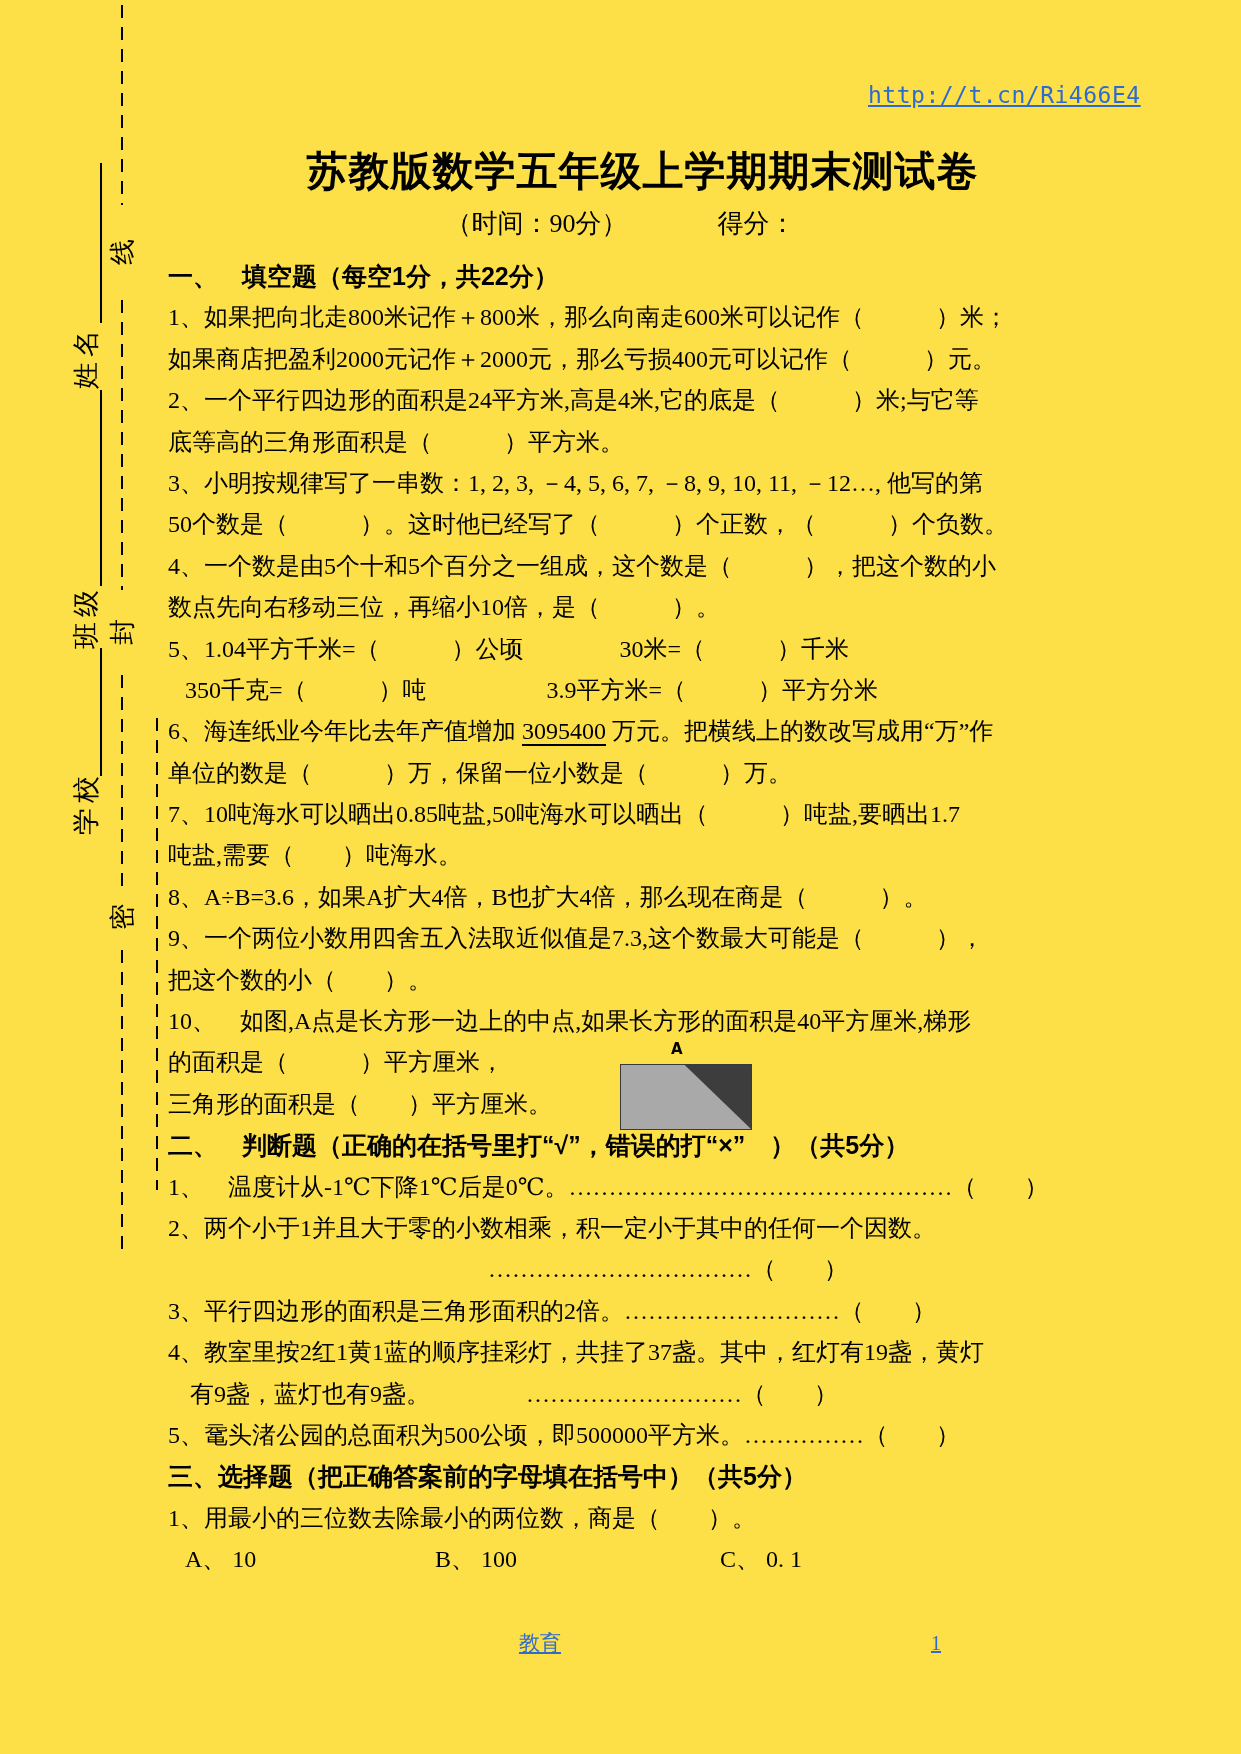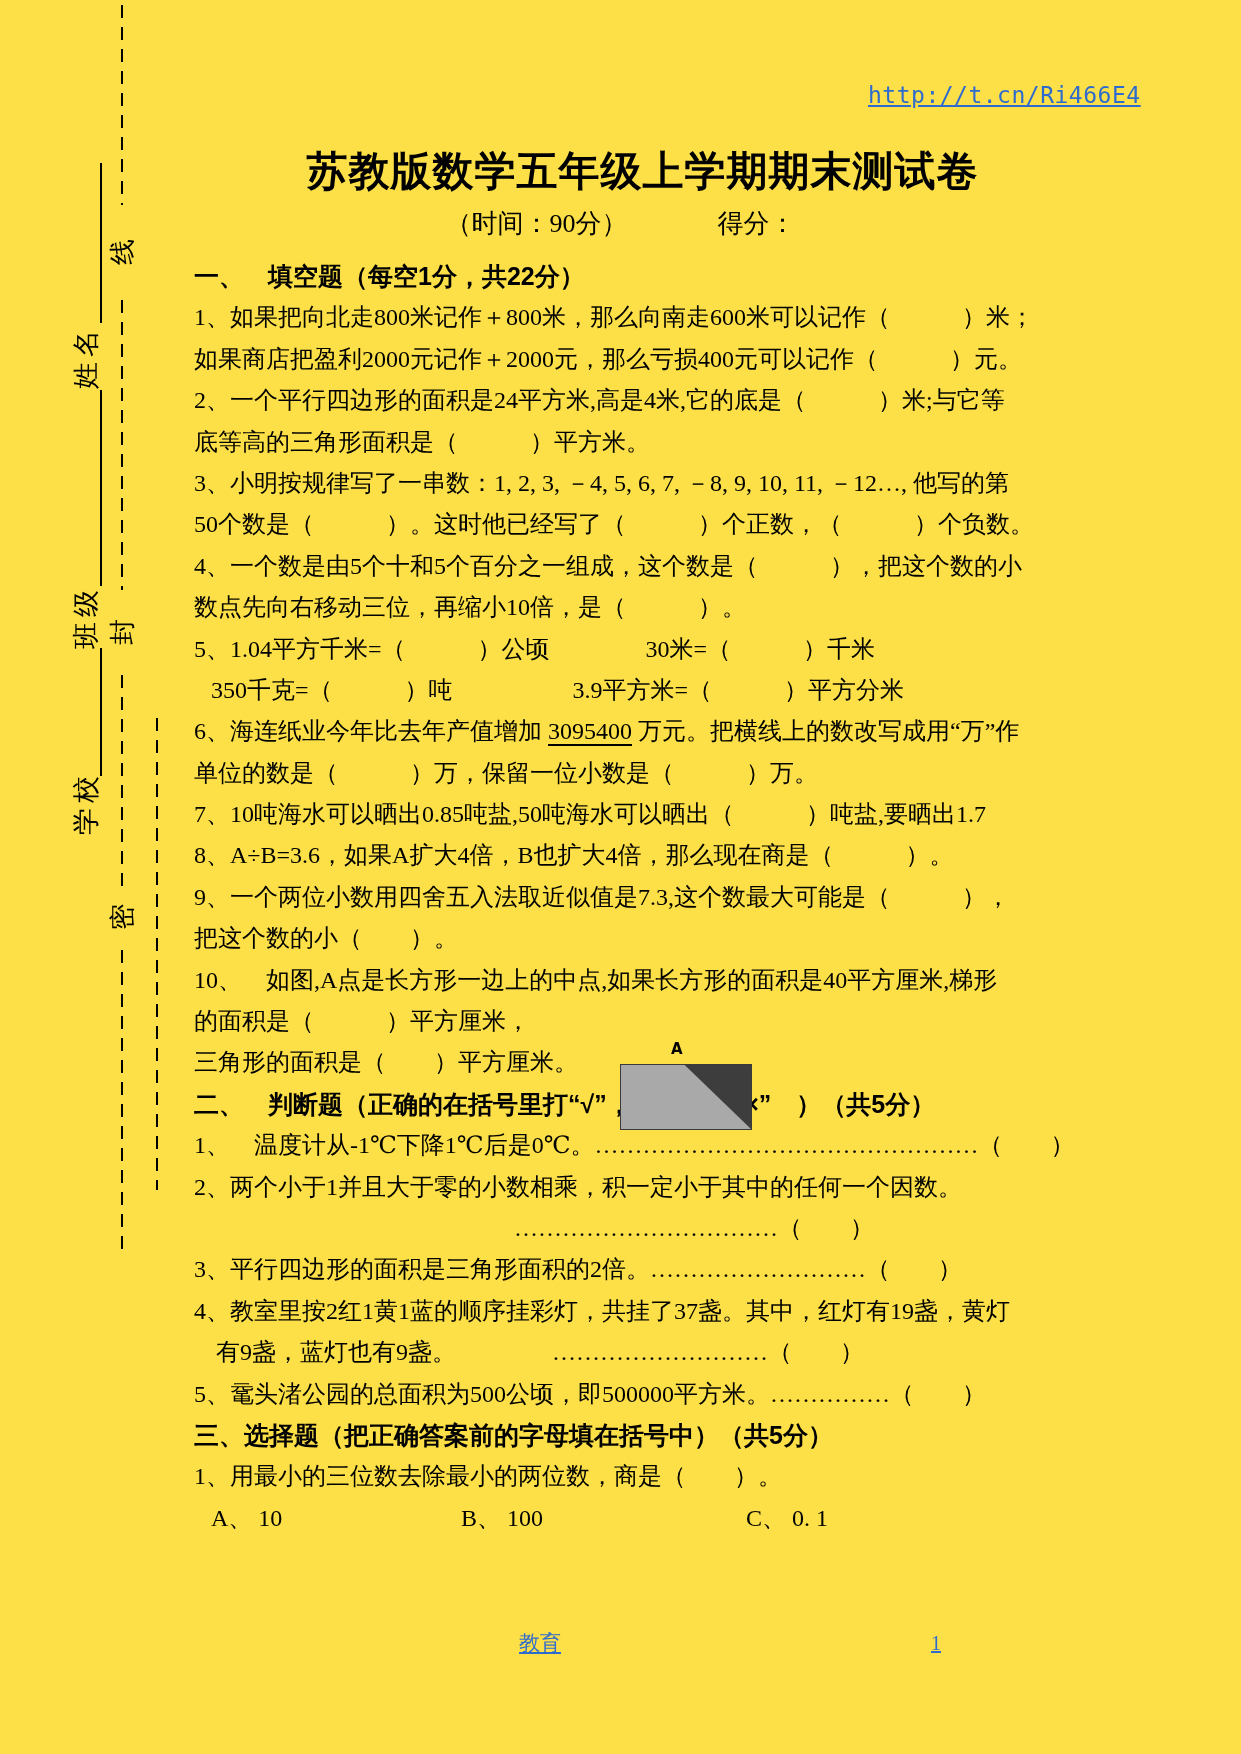--- a/index.html
+++ b/index.html
@@ -22,21 +22,20 @@
   }
   .subtitle {
     position:absolute; top:206px; left:0; width:1241px; text-align:center;
     font-size:26px;
   }
   .subtitle .gap { display:inline-block; width:90px; }
   
   .content {
     position:absolute; left:168px; top:256px; width:990px;
     font-size:24px;
-    margin-left:26px;
   }
   .row { height:41.4px; line-height:41.4px; white-space:nowrap; }
   .row.heading { font-weight:bold; font-family:"Liberation Sans","DejaVu Sans",sans-serif; font-size:25px; }
   .htab { margin-left:24px; }
   .ind-sm { margin-left:17px; }
   .ind-item4 { margin-left:22px; }
   .ind-dots { margin-left:320px; }
   .u { text-decoration:underline; text-underline-offset:5px; }
   .opt { display:inline-block; }
   .opt-a { margin-left:17px; width:250px; }
@@ -117,20 +116,21 @@
     <div class="row">50个数是（　　　）。这时他已经写了（　　　）个正数，（　　　）个负数。</div>
     <div class="row">4、一个数是由5个十和5个百分之一组成，这个数是（　　　），把这个数的小</div>
     <div class="row">数点先向右移动三位，再缩小10倍，是（　　　）。</div>
     <div class="row">5、1.04平方千米=（　　　）公顷　　　　30米=（　　　）千米</div>
     <div class="row ind-sm">350千克=（　　　）吨　　　　　3.9平方米=（　　　）平方分米</div>
 
     <div class="row"><span>6、海连纸业今年比去年产值增加 </span><span class="u">3095400</span><span> 万元。把横线上的数改写成用“万”作</span></div>
     <div class="row">单位的数是（　　　）万，保留一位小数是（　　　）万。</div>
 
     <div class="row">7、10吨海水可以晒出0.85吨盐,50吨海水可以晒出（　　　）吨盐,要晒出1.7</div>
+    <div class="row">吨盐,需要（　　）吨海水。</div>
     <div class="row">8、A÷B=3.6，如果A扩大4倍，B也扩大4倍，那么现在商是（　　　）。</div>
     <div class="row">9、一个两位小数用四舍五入法取近似值是7.3,这个数最大可能是（　　　），</div>
     <div class="row">把这个数的小（　　）。</div>
     <div class="row">10、　如图,A点是长方形一边上的中点,如果长方形的面积是40平方厘米,梯形</div>
     <div class="row">的面积是（　　　）平方厘米，</div>
     <div class="row">三角形的面积是（　　）平方厘米。</div>
 
     <div class="row heading"><span>二、</span><span class="htab">判断题（正确的在括号里打“√”，错误的打“×”　）（共5分）</span></div>
 
     <div class="row">1、　温度计从-1℃下降1℃后是0℃。…………………………………………（　　）</div>

